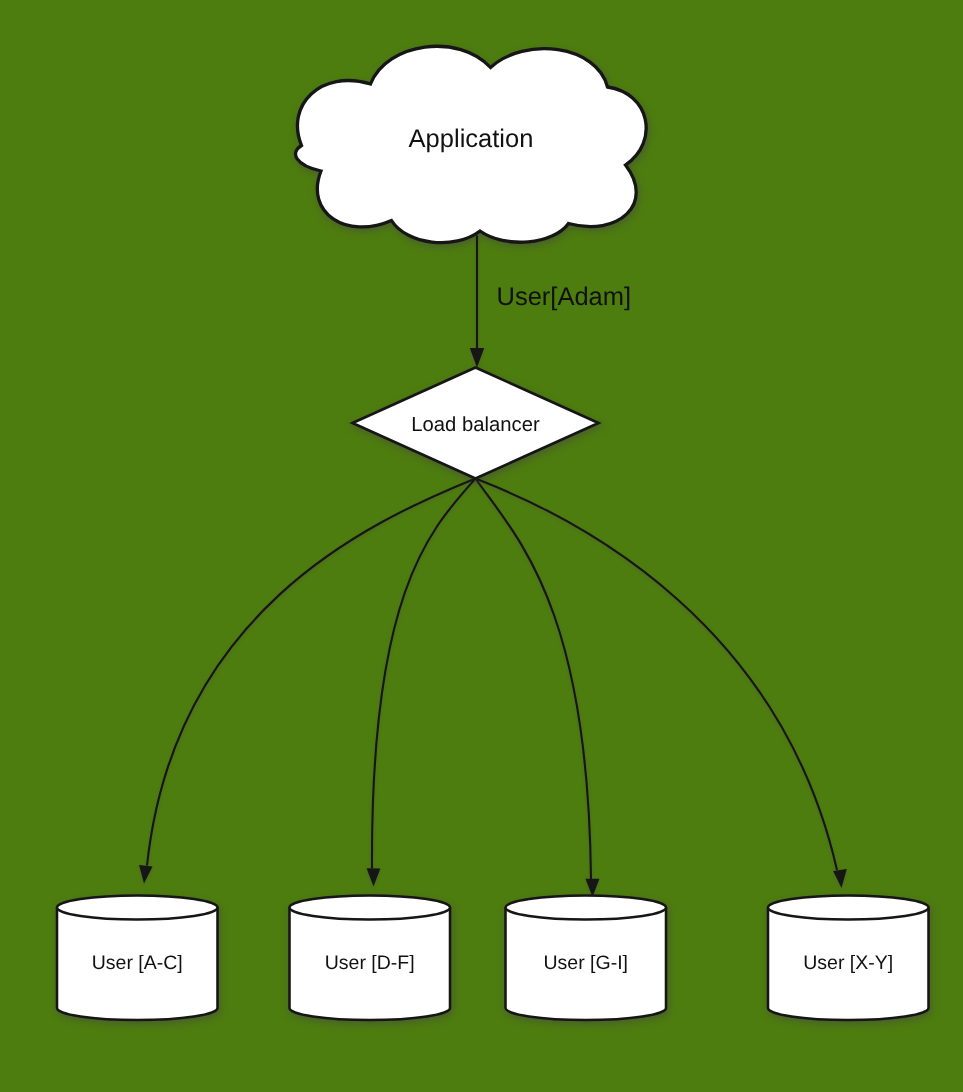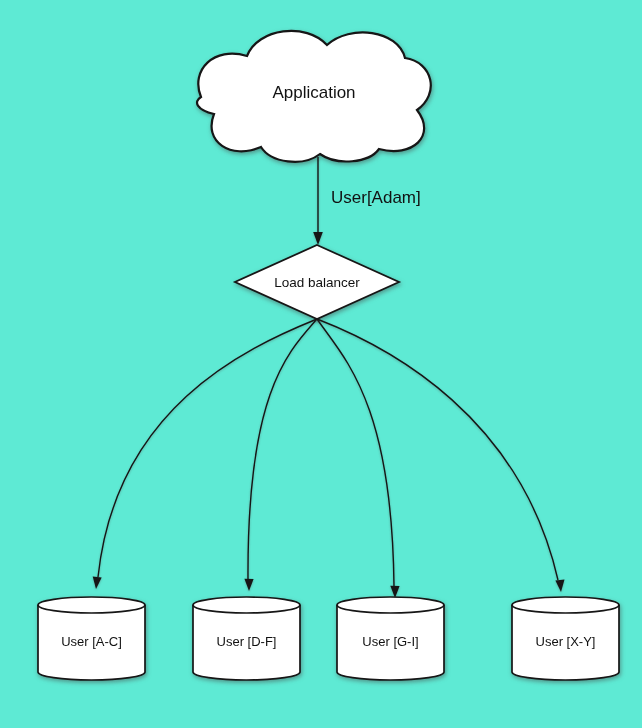--- a/index.html
+++ b/index.html
@@ -8,21 +8,21 @@
     background: #ffffff;
     width: 642px;
     height: 728px;
     overflow: hidden;
     font-family: "Liberation Sans", sans-serif;
   }
   .canvas-wrap {
     position: relative;
     width: 642px;
     height: 728px;
-    background: #5eead4;
+    background: #4d7c0f;
   }
   svg { display: block; }
 
   .shape-shadow   { filter: drop-shadow(1px 2.5px 2px rgba(70,70,70,0.50)); }
   .edge-shadow    { filter: drop-shadow(0.5px 1.5px 1px rgba(80,80,80,0.40)); }
 
   .node-fill      { fill: #ffffff; stroke: #161616; }
   .cloud-stroke   { stroke-width: 2.2; }
   .diamond-stroke { stroke-width: 1.8; }
   .cyl-stroke     { stroke-width: 1.7; }

